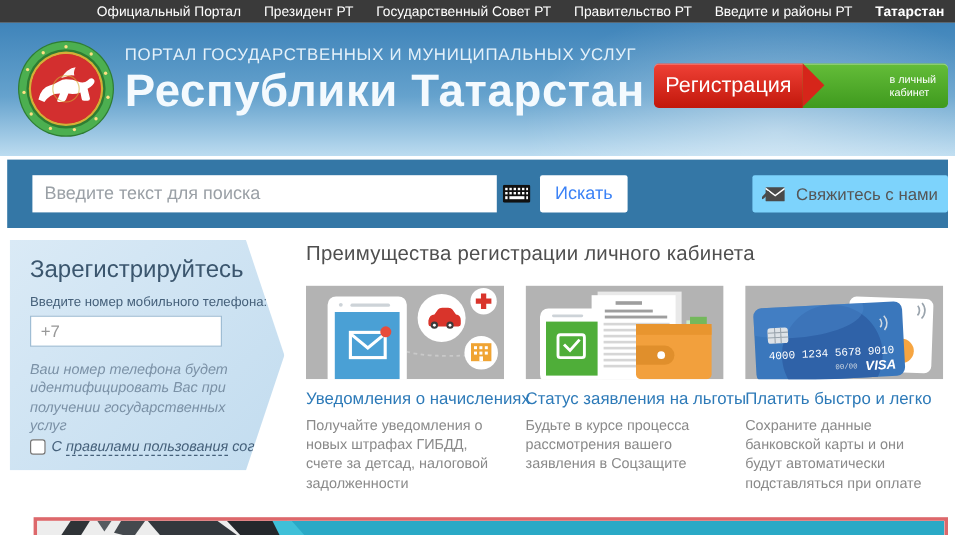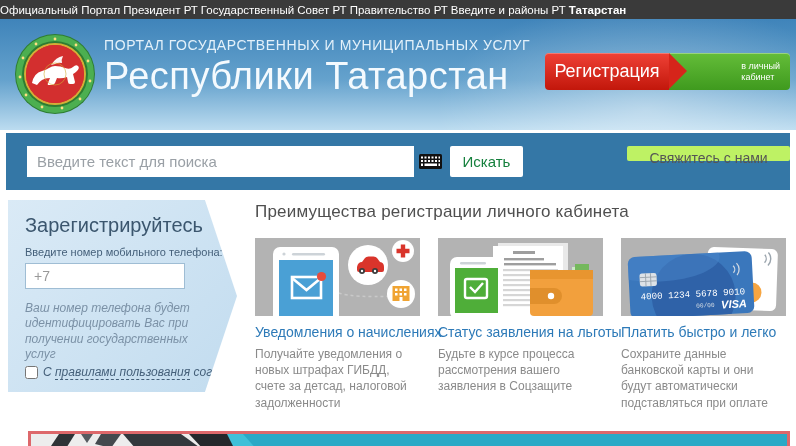--- a/index.html
+++ b/index.html
@@ -1,57 +1,57 @@
 <!DOCTYPE html>
 <html><head>
 <meta charset="utf-8">
 <style>
   html,body{margin:0;padding:0;background:#fff;}
   body{font-family:"Liberation Sans", sans-serif;}
   #page{position:relative;width:796px;height:446px;overflow:hidden;background:#fff;}
 
   
   .topbar{position:absolute;left:0;top:0;width:796px;height:19px;background:#3a3a3a;
-    display:flex;align-items:center;gap:3px;padding-right:9px;box-sizing:border-box;}
+    display:flex;align-items:center;justify-content:flex-end;gap:19px;padding-right:9px;box-sizing:border-box;}
   .topbar a{color:#fff;font-size:11.5px;text-decoration:none;white-space:nowrap;cursor:pointer;}
   .topbar a.bold{font-weight:bold;}
 
   
   .header{position:absolute;left:0;top:19px;width:796px;height:111px;
     background:linear-gradient(to bottom,#3f84ba 0%,#65a2cd 55%,#bcdcf0 100%);overflow:hidden;}
   .header .glow{position:absolute;right:-60px;bottom:-90px;width:420px;height:220px;border-radius:50%;
     background:radial-gradient(closest-side,rgba(255,255,255,.35),rgba(255,255,255,0));}
   .logo{position:absolute;left:14px;top:14px;width:82px;height:82px;}
   .title-block{position:absolute;left:104px;top:18px;color:#eef6fc;}
   .portal-line{font-size:14px;letter-spacing:.6px;color:#e4f1fa;}
-  .republic-line{font-size:38px;font-weight:400;color:#f4fafe;margin-top:2px;letter-spacing:.5px;}
+  .republic-line{font-size:38px;font-weight:700;color:#f4fafe;margin-top:2px;letter-spacing:.5px;}
 
   .btn-reg{position:absolute;left:545px;top:34px;width:124px;height:37px;z-index:3;cursor:pointer;
     background:linear-gradient(#ef4136,#c2170b);border-radius:4px 0 0 4px;
     display:flex;align-items:center;justify-content:center;color:#fff;font-size:18px;
     box-shadow:inset 0 1px 0 rgba(255,255,255,.3);}
   .btn-reg:after{content:"";position:absolute;right:-18px;top:0;width:0;height:0;
     border-top:18.5px solid transparent;border-bottom:18.5px solid transparent;border-left:18px solid #d6251a;}
   .btn-login{position:absolute;left:665px;top:34px;width:125px;height:37px;z-index:2;cursor:pointer;
     background:linear-gradient(#64bd39,#3f9a1e);border-radius:4px;
     display:flex;align-items:center;justify-content:flex-end;gap:7px;padding-right:10px;box-sizing:border-box;
     color:#fff;box-shadow:inset 0 1px 0 rgba(255,255,255,.35);}
   .btn-login .small{font-size:9px;line-height:1.15;}
 
   
   .search-band{position:absolute;left:6px;top:133px;width:784px;height:57px;background:#3477a6;}
   .search-input{position:absolute;left:21px;top:13px;width:377px;height:31px;border:0;background:#fff;
     padding:0 0 0 10px;font-size:15px;color:#444;outline:none;font-family:"Liberation Sans",sans-serif;}
   .search-input::placeholder{color:#9aa0a6;}
   .kbd-icon{position:absolute;left:413px;top:21px;cursor:pointer;}
   .btn-search{position:absolute;left:444px;top:13px;width:73px;height:31px;background:#fff;border:0;
-    border-radius:2px;font-size:15px;color:#15803d;cursor:pointer;font-family:"Liberation Sans",sans-serif;}
-  .btn-contact{position:absolute;left:621px;top:13px;width:163px;height:15px;background:#bef264;border:0;
+    border-radius:2px;font-size:15px;color:#3b82f6;cursor:pointer;font-family:"Liberation Sans",sans-serif;}
+  .btn-contact{position:absolute;left:621px;top:13px;width:163px;height:31px;background:#7dd3fc;border:0;
     border-radius:2px;font-size:14px;color:#555;cursor:pointer;display:flex;align-items:center;justify-content:center;
-    gap:9px;font-family:"Liberation Sans",sans-serif;flex-direction:column;}
+    gap:9px;font-family:"Liberation Sans",sans-serif;}
 
   
   .panel{position:absolute;left:8px;top:200px;width:229px;height:192px;
     background:linear-gradient(135deg,#daeaf6 0%,#c2dcef 100%);
     -webkit-clip-path:polygon(0 0,86% 0,100% 50%,86% 100%,0 100%);
     clip-path:polygon(0 0,86% 0,100% 50%,86% 100%,0 100%);
     box-sizing:border-box;padding:14px 0 0 17px;}
   .panel h2{margin:0;font-size:20px;font-weight:400;color:#3b566e;}
   .panel .phone-label{font-size:11px;color:#45607a;margin-top:9px;}
   .panel .phone-input{margin-top:5px;width:148px;height:22px;border:1px solid #9fbdd4;background:#fff;

